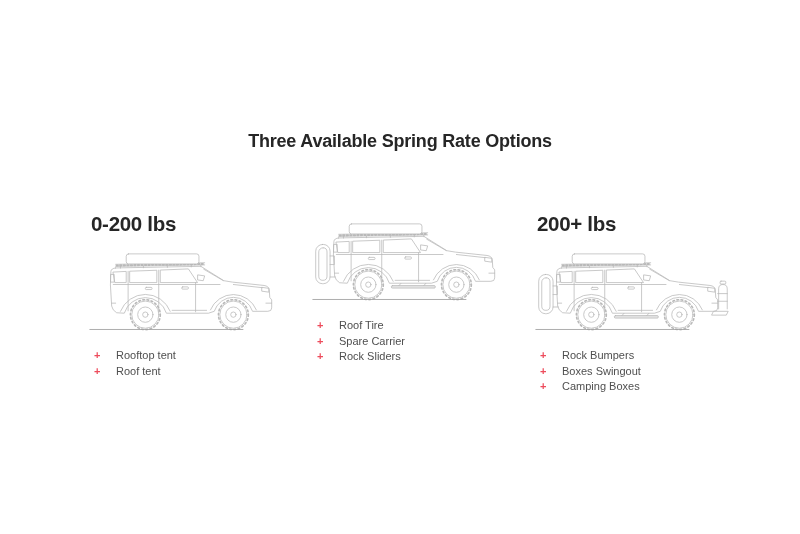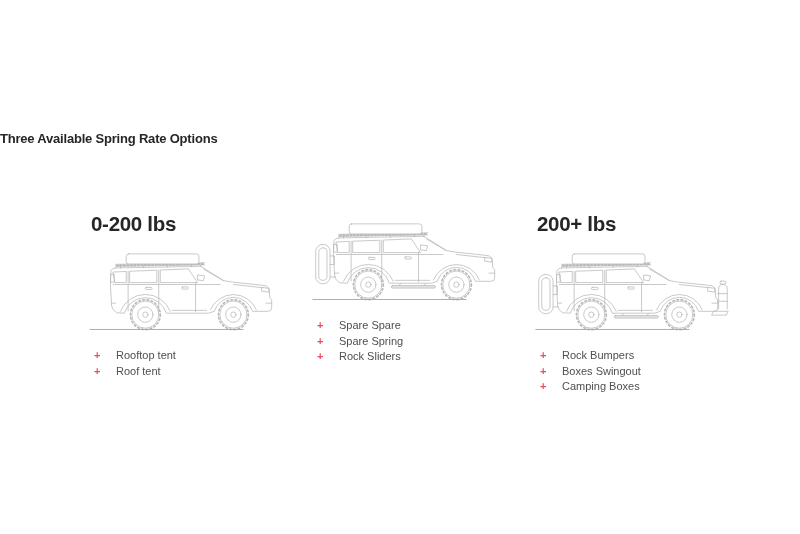--- a/index.html
+++ b/index.html
@@ -12,21 +12,21 @@
   }
   *{margin:0;padding:0;box-sizing:border-box;}
   html,body{background:#fff;}
   body{font-family:"Liberation Sans", sans-serif;}
   .canvas{
     position:relative;width:800px;height:534px;background:var(--bg);
     overflow:hidden;
   }
   .page-title{
     position:absolute;top:131px;left:0;width:100%;
-    text-align:left;font-size:13px;font-weight:bold;
+    text-align:center;font-size:18px;font-weight:bold;
     letter-spacing:-0.2px;color:var(--title);
   }
   .columns{
     position:absolute;top:212px;left:86px;
     display:flex;gap:22px;
   }
   .col{width:201px;display:flex;flex-direction:column;}
   .heading{
     font-size:20.5px;font-weight:bold;letter-spacing:-0.3px;
     color:var(--title);height:26px;margin:0 0 4px 5px;white-space:nowrap;
@@ -206,25 +206,25 @@
           <path d="M 194 56 L 204 56 M 194 64 L 204 64"></path>
           <path d="M 190 74.5 L 205 74.5 L 203 78.5 L 188 78.5 Z"></path>
           <rect x="196.5" y="43" width="6" height="3" rx="1"></rect>
         </g>
         <line class="ground" x1="4" y1="93.5" x2="164" y2="93.5"></line>
       </svg>
     </div>
     <ul class="items">
           <li>
             <span class="plus">+</span>
-            <span class="item-label">Spare Spare</span>
-          </li>
-          <li>
-            <span class="plus">+</span>
-            <span class="item-label">Spare Spring</span>
+            <span class="item-label">Roof Tire</span>
+          </li>
+          <li>
+            <span class="plus">+</span>
+            <span class="item-label">Spare Carrier</span>
           </li>
           <li>
             <span class="plus">+</span>
             <span class="item-label">Rock Sliders</span>
           </li>
         </ul>
   </section>
 
   <section class="col">
     <h2 class="heading">200+ lbs</h2>

